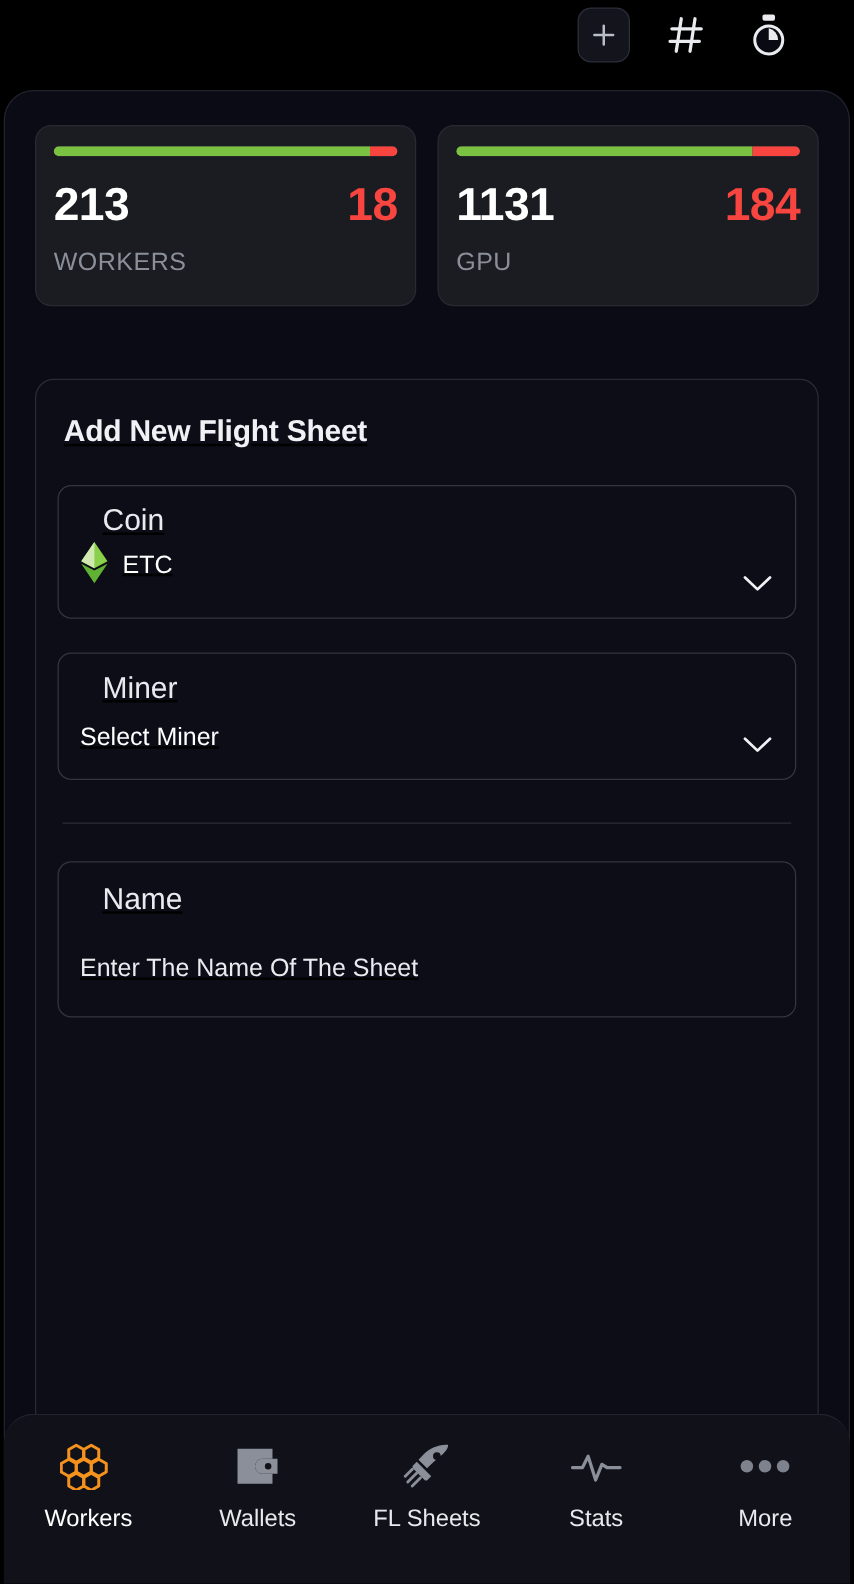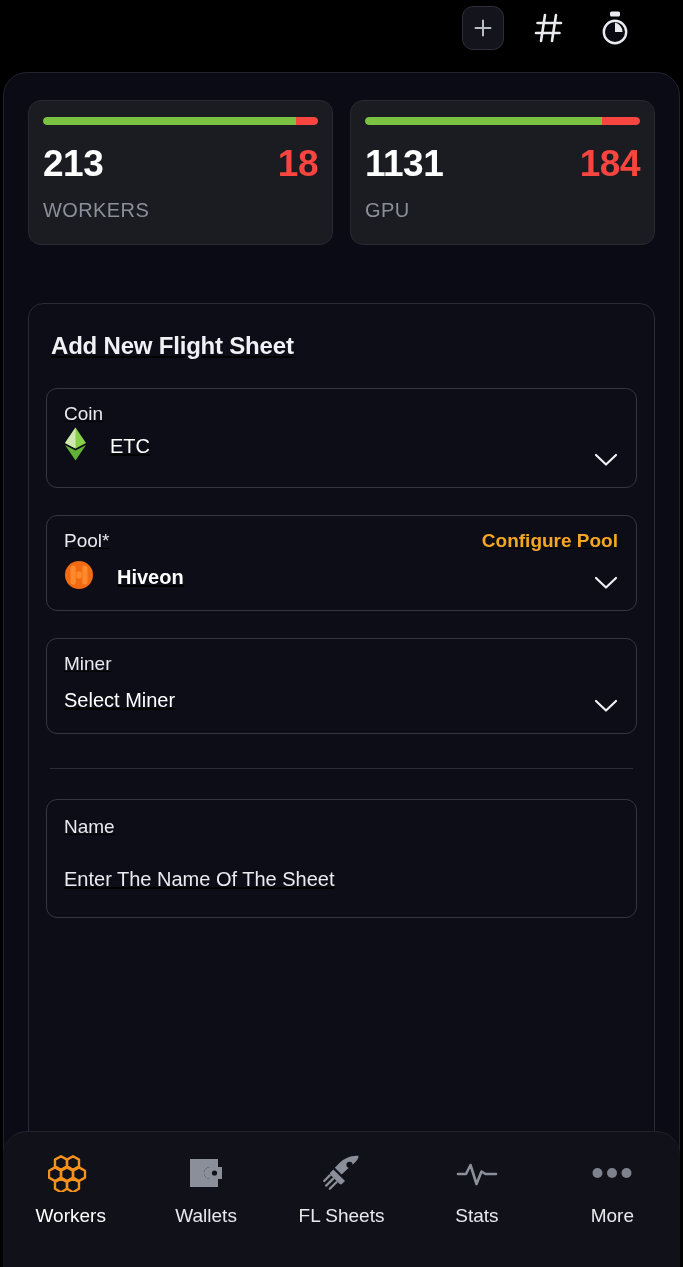--- a/index.html
+++ b/index.html
@@ -74,24 +74,24 @@
 
   .field{
     border:1px solid #34353f; border-radius:11px;
     background:transparent; padding:14px 18px 14px 17px;
     margin-bottom:27px; position:relative;
   }
   .field-head{
     display:flex; align-items:center; justify-content:space-between;
     margin-bottom:6px;
   }
-  .field-label{ font-size:19px; color:#e8eaee; }
+  .field-label{ font-size:24px; color:#e8eaee;margin-left:18px; }
   .field-action{ font-size:19px; color:#f5a623; font-weight:bold; }
   .field-row{
-    display:flex; align-items:center; gap:23px; min-height:38px;
+    display:flex; align-items:center; gap:11px; min-height:38px;
   }
   .field-value{ font-size:20px; color:#ffffff; }
   .field-value.bold{ font-weight:bold; }
   .chev{
     position:absolute; right:18px; bottom:20px;
     width:24px; height:14px;
   }
   .chev svg{ display:block; }
 
   .coin-field{ padding-bottom:22px; }
@@ -191,42 +191,20 @@
         <span class="field-value">ETC</span>
       </div>
       <span class="chev">
         <svg width="24" height="14" viewBox="0 0 24 14" aria-hidden="true">
           <path d="M2 2 L12 11.5 L22 2" stroke="#f0f1f4" stroke-width="2.2" fill="none" stroke-linecap="round" stroke-linejoin="round"></path>
         </svg>
       </span>
     </div>
 
 
-    <div class="field">
-      <div class="field-head">
-        <span class="field-label">Pool*</span>
-        <span class="field-action">Configure Pool</span>
-      </div>
-      <div class="field-row">
-        <span>
-          <svg width="30" height="30" viewBox="0 0 30 30" aria-hidden="true">
-            <circle cx="15" cy="15" r="14" fill="#f26a12"></circle>
-            <rect x="6.5" y="5.5" width="5.2" height="19" rx="2.6" fill="#ff8a2b"></rect>
-            <rect x="18.3" y="5.5" width="5.2" height="19" rx="2.6" fill="#ff8a2b"></rect>
-            <rect x="12.4" y="11.6" width="5.2" height="6.8" rx="1.6" fill="#ff8a2b"></rect>
-          </svg>
-        </span>
-        <span class="field-value bold">Hiveon</span>
-      </div>
-      <span class="chev">
-        <svg width="24" height="14" viewBox="0 0 24 14" aria-hidden="true">
-          <path d="M2 2 L12 11.5 L22 2" stroke="#f0f1f4" stroke-width="2.2" fill="none" stroke-linecap="round" stroke-linejoin="round"></path>
-        </svg>
-      </span>
-    </div>
 
     <div class="field">
       <div class="field-head">
         <span class="field-label">Miner</span>
       </div>
       <div class="field-row">
         <span class="field-value">Select Miner</span>
       </div>
       <span class="chev">
         <svg width="24" height="14" viewBox="0 0 24 14" aria-hidden="true">

